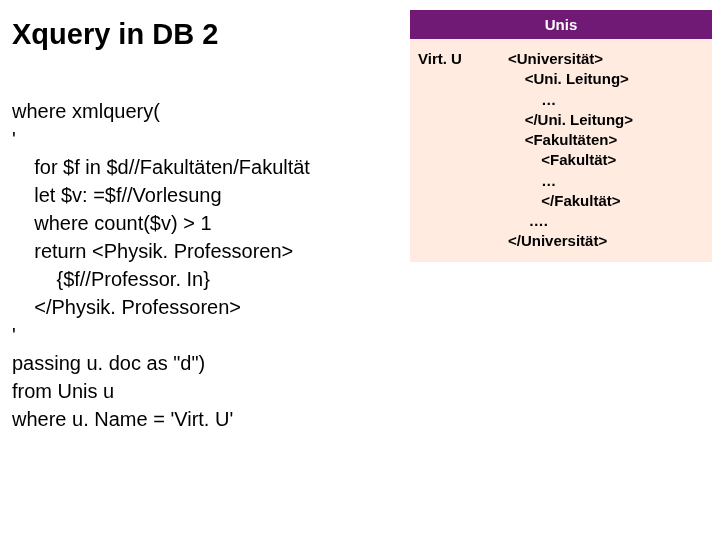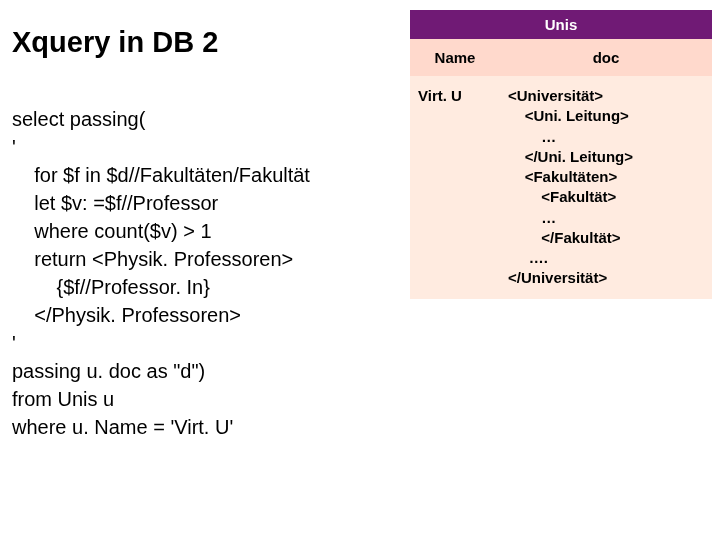--- a/index.html
+++ b/index.html
@@ -22,21 +22,21 @@
       flex: 0 0 398px;
       padding-right: 8px;
     }
     .right-col {
       flex: 1;
       padding-top: 0;
     }
     .title {
       font-weight: bold;
       font-size: 29px;
-      margin: 16px 0 18px 0;
+      margin: 8px 0 18px 0;
       color: #000;
       white-space: nowrap;
     }
     .code-block {
       font-size: 20px;
       line-height: 1.4;
       color: #000;
       white-space: pre;
     }
     table.data {
@@ -74,43 +74,39 @@
     .col-doc { }
     .doc-cell { white-space: pre; }
   </style>
 </head>
 <body>
 
 <div class="slide">
   <div class="left-col">
     <div class="title">Xquery in DB 2</div>
     <div class="code-block">
-<span>select passing(</span>
+<span>where xmlquery(</span>
 <span>'</span>
 <span>    for $f in $d//Fakultäten/Fakultät</span>
-<span>    let $v: =$f//Professor</span>
+<span>    let $v: =$f//Vorlesung</span>
 <span>    where count($v) &gt; 1</span>
 <span>    return &lt;Physik. Professoren&gt;</span>
 <span>        {$f//Professor. In}</span>
 <span>    &lt;/Physik. Professoren&gt;</span>
 <span>'</span>
 <span>passing u. doc as "d")</span>
 <span>from Unis u</span>
 <span>where u. Name = 'Virt. U'</span></div>
   </div>
 
   <div class="right-col">
     <table class="data">
       <tbody>
           <tr class="tbl-title-row">
         <td colspan="2">Unis</td>
-      </tr>
-      <tr class="tbl-header-row">
-        <td class="col-name">Name</td>
-        <td class="col-doc">doc</td>
       </tr>
       <tr class="tbl-body-row">
         <td class="col-name">Virt. U</td>
         <td class="col-doc doc-cell">&lt;Universität&gt;
     &lt;Uni. Leitung&gt;
         …
     &lt;/Uni. Leitung&gt;
     &lt;Fakultäten&gt;
         &lt;Fakultät&gt;
         …

